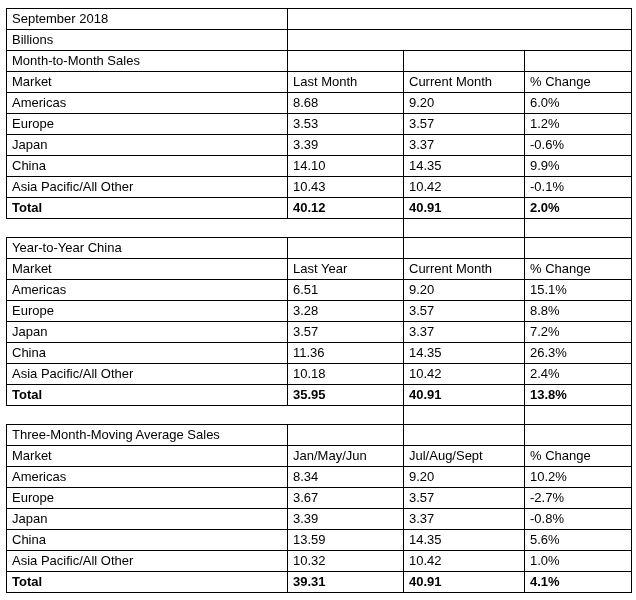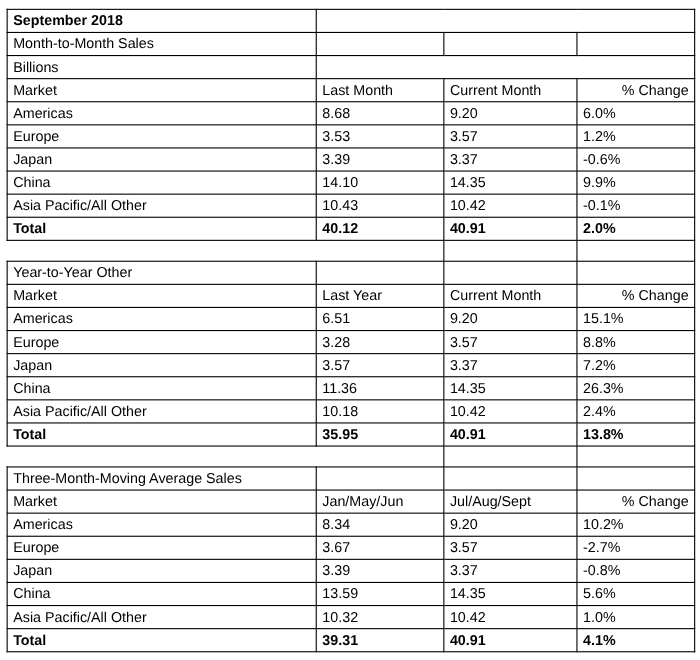--- a/index.html
+++ b/index.html
@@ -21,22 +21,22 @@
     border: 1px solid #000000;
     height: 20px;
     line-height: 20px;
     padding: 0 5px;
     font-size: 13px;
     white-space: nowrap;
     overflow: hidden;
     vertical-align: middle;
   }
   td.num { text-align: left; padding-right: 9px; }
-  td.ctr { text-align: right; }
-  td.bold { font-weight: 700; margin-top: 32px; }
+  td.ctr { text-align: left; }
+  td.bold { font-weight: 400; margin-top: 32px; }
   tr.total td { font-weight: 700; }
   tr.spacer td { height: 19px; line-height: 19px; }
   td.nb { border: none; }
 </style>
 </head>
 <body>
 
 <table class="report">
   <colgroup>
     <col style="width:281px">
@@ -44,29 +44,29 @@
     <col style="width:121px">
     <col style="width:107px">
   </colgroup>
   <tbody>
 
     <tr>
       <td class="bold">September 2018</td>
       <td colspan="3"></td>
     </tr>
     <tr>
-      <td>Month-to-Month Sales</td>
-      <td></td>
-      <td></td>
-      <td></td>
-    </tr>
-
-    <tr>
       <td>Billions</td>
       <td colspan="3"></td>
+    </tr>
+
+    <tr>
+      <td>Month-to-Month Sales</td>
+      <td></td>
+      <td></td>
+      <td></td>
     </tr>
     <tr>
       <td>Market</td>
       <td class="num">Last Month</td>
       <td class="num">Current Month</td>
       <td class="ctr">% Change</td>
     </tr>
     <tr>
       <td>Americas</td>
       <td class="num">8.68</td>
@@ -104,21 +104,21 @@
       <td class="num">2.0%</td>
     </tr>
 
     <tr class="spacer">
       <td class="nb" colspan="2"></td>
       <td></td>
       <td></td>
     </tr>
 
     <tr>
-      <td>Year-to-Year Other</td>
+      <td>Year-to-Year China</td>
       <td></td>
       <td></td>
       <td></td>
     </tr>
     <tr>
       <td>Market</td>
       <td class="num">Last Year</td>
       <td class="num">Current Month</td>
       <td class="ctr">% Change</td>
     </tr>

